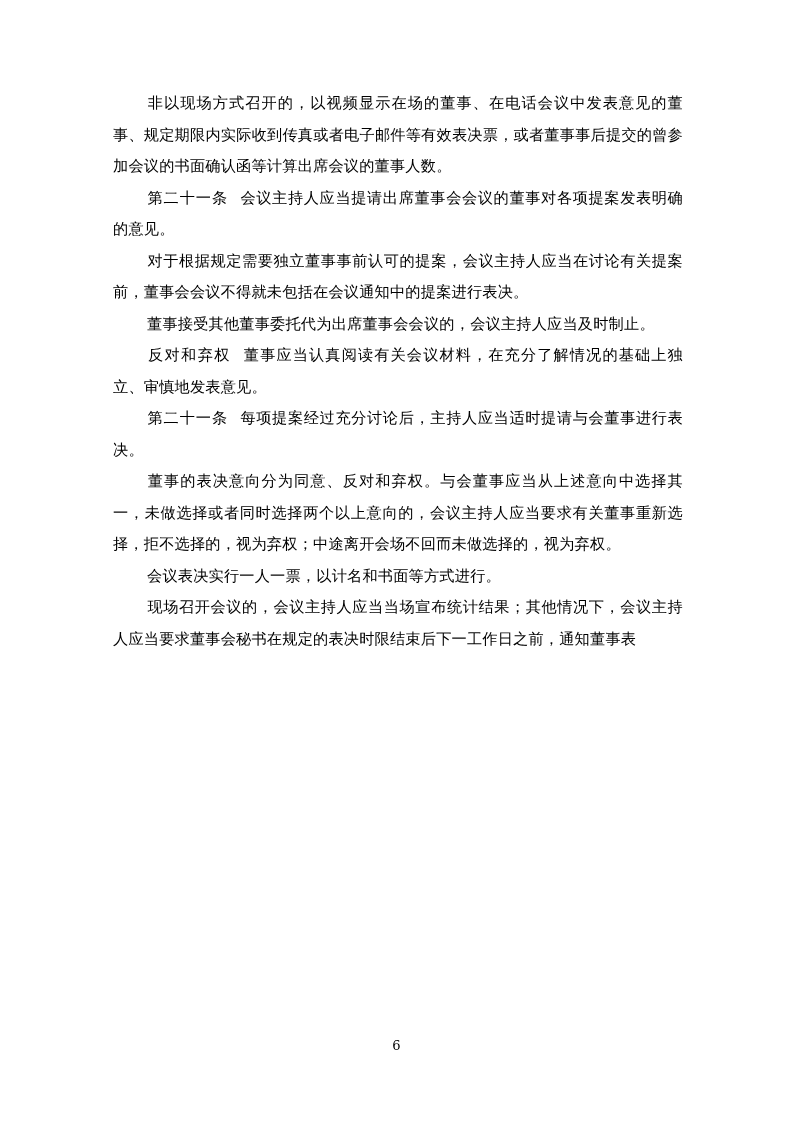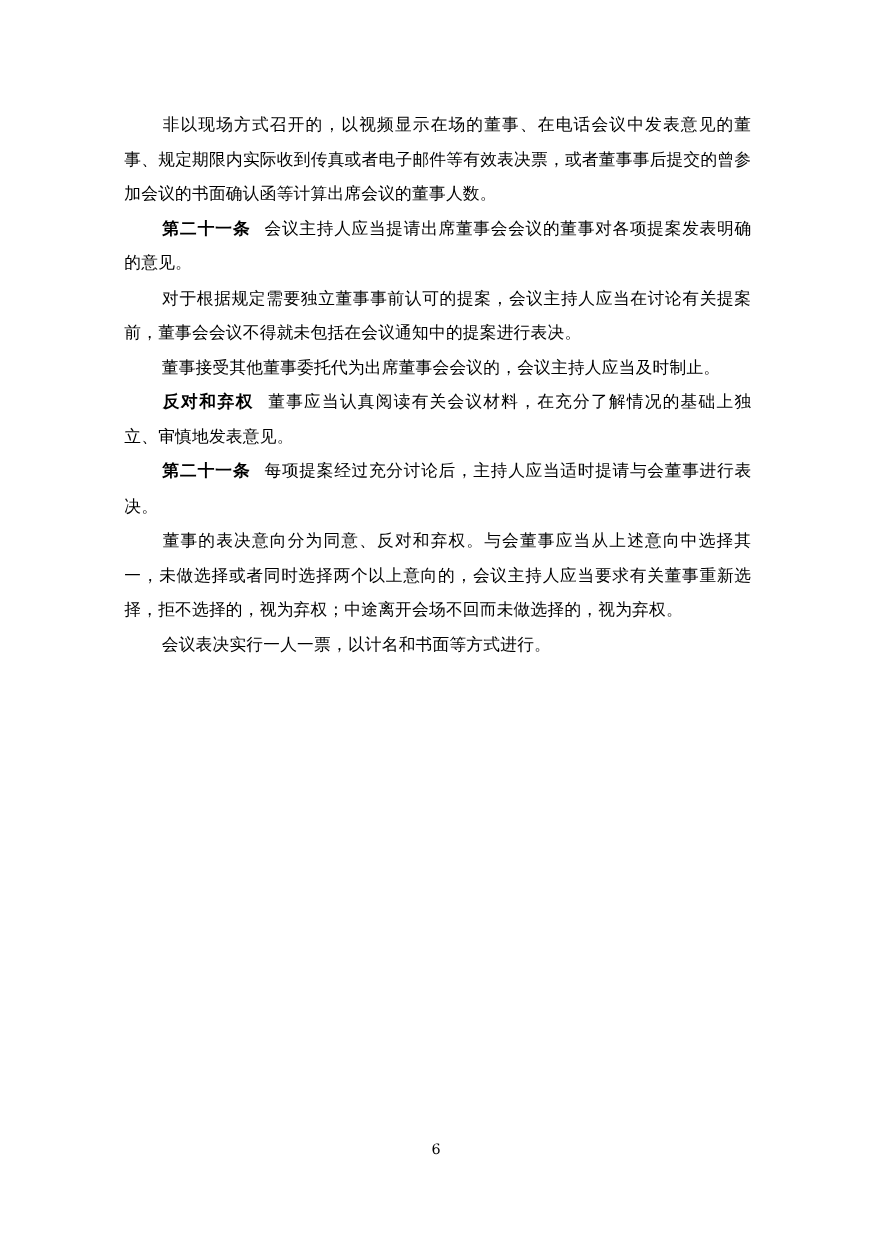--- a/index.html
+++ b/index.html
@@ -12,38 +12,38 @@
     width: 793px;
     height: 1122px;
     background: #ffffff;
     margin: 0 auto;
     overflow: hidden;
     font-family: "DejaVu Serif", "Liberation Serif", serif;
   }
   .content {
     position: absolute;
     left: 113px;
-    top: 98px;
+    top: 88px;
     width: 570px;
   }
   .para {
     font-size: 15.2px;
     line-height: 31.5px;
     color: #000000;
     text-align: justify;
     text-justify: inter-ideograph;
     margin: 0;
     letter-spacing: 0.2px;
   }
   .para .indent {
     display: inline-block;
     width: 34px;
   }
   .art-label {
-    font-weight: bold;
+    font-weight: normal;
     letter-spacing: 0.5px;
   }
   .gap {
     display: inline-block;
     width: 12px;
   }
   .pagenum {
     position: absolute;
     top: 1038px;
     left: 0;
@@ -72,17 +72,18 @@
     <p class="para"><span class="indent"></span><span class="art-label">反对和弃权</span><span class="gap"></span><span>董事应当认真阅读有关会议材料，在充分了解情况的基础上独立、审慎地发表意见。</span></p>
 
 
     <p class="para"><span class="indent"></span><span class="art-label">第二十一条</span><span class="gap"></span><span>每项提案经过充分讨论后，主持人应当适时提请与会董事进行表决。</span></p>
 
     <p class="para"><span class="indent"></span><span>董事的表决意向分为同意、反对和弃权。与会董事应当从上述意向中选择其一，未做选择或者同时选择两个以上意向的，会议主持人应当要求有关董事重新选择，拒不选择的，视为弃权；中途离开会场不回而未做选择的，视为弃权。</span></p>
 
     <p class="para"><span class="indent"></span><span>会议表决实行一人一票，以计名和书面等方式进行。</span></p>
 
 
+    <p class="para"><span class="indent"></span><span>现场召开会议的，会议主持人应当当场宣布统计结果；其他情况下，会议主持人应当要求董事会秘书在规定的表决时限结束后下一工作日之前，通知董事表</span></p>
 
   </div>
 
   <div class="pagenum">6</div>
 </div>
 
 </body></html>

